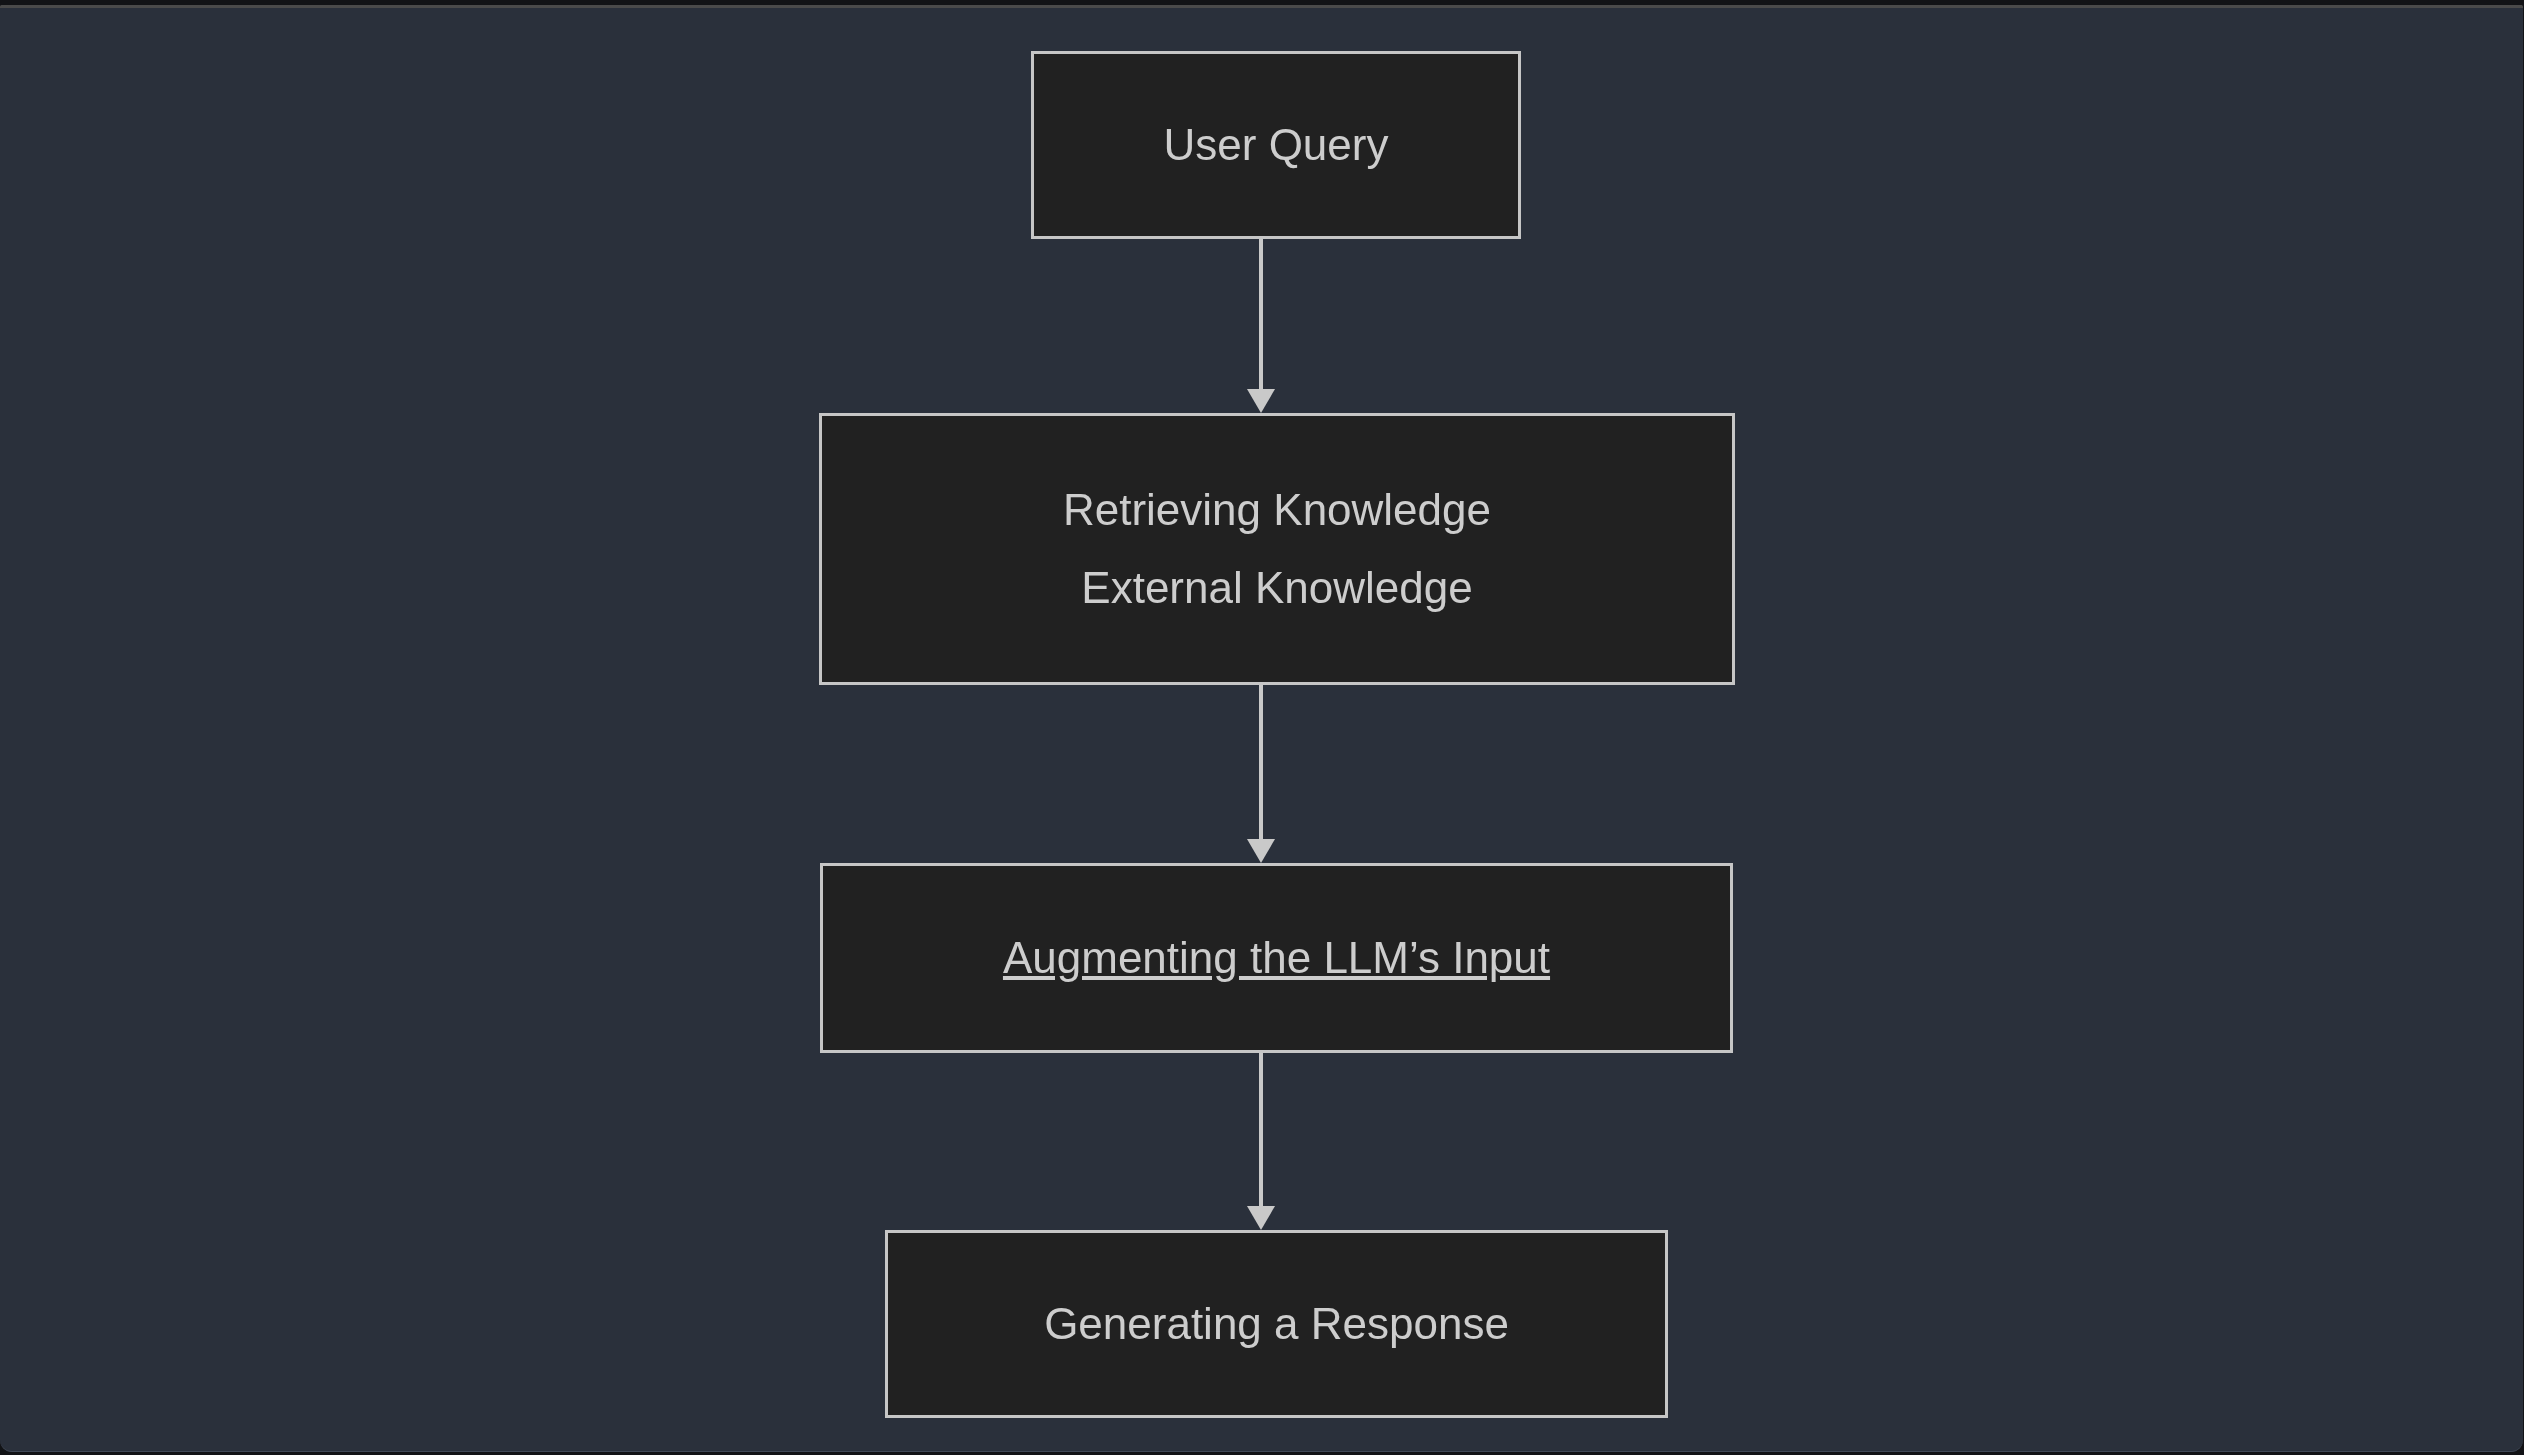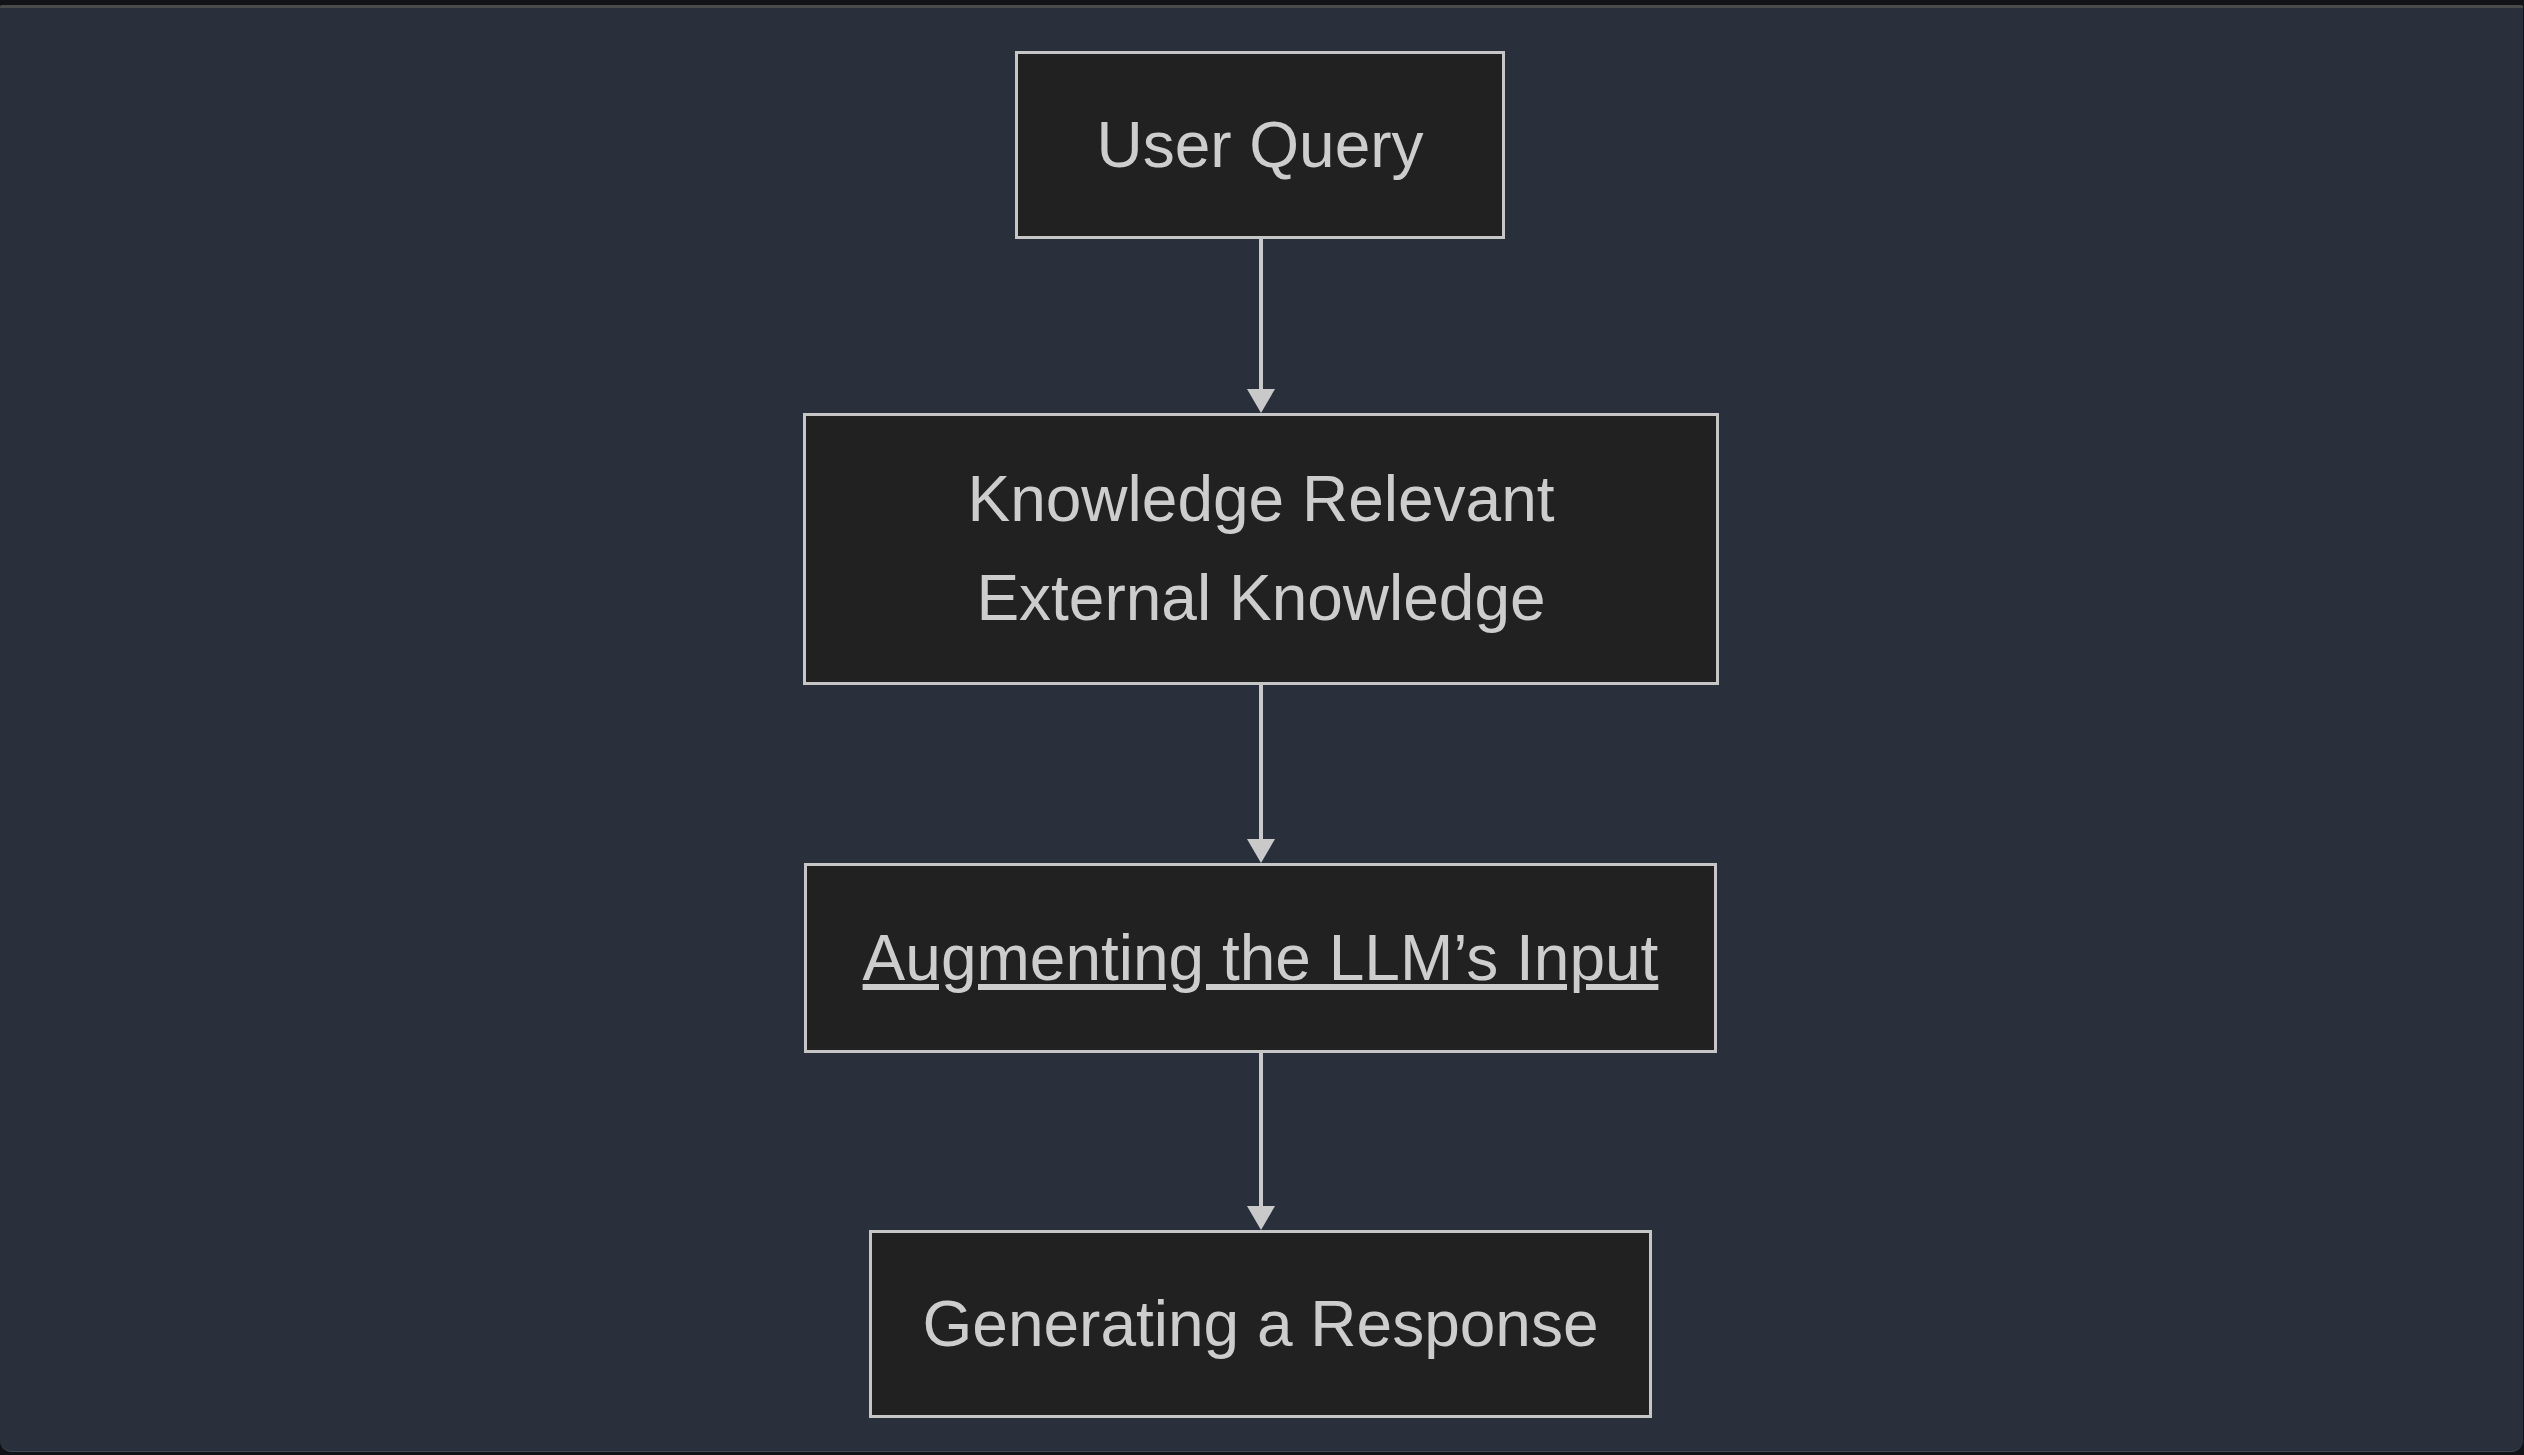--- a/index.html
+++ b/index.html
@@ -32,24 +32,25 @@
     position: absolute;
     background: #212121;
     border: 3px solid #c6c6c6;
     box-sizing: border-box;
     display: flex;
     flex-direction: column;
     align-items: center;
     justify-content: center;
     row-gap: 32px;
     color: #cdcdcd;
-    font-size: 64px;
+    font-size: 44px;
     line-height: 1.05;
     text-align: center;
     white-space: nowrap;
+    margin-left: 16px;
   }
   
   .node-1 { left: 1015px; top:   43px; width:  490px; height: 188px; }
   .node-2 { left: 803px; top:  405px; width: 916px; height: 272px; }
   .node-3 { left: 804px; top: 855px; width: 913px; height: 190px; text-decoration: underline; }
   .node-4 { left: 869px; top: 1222px; width: 783px; height: 188px; }
 
   .arrow { position: absolute; }
   .arrow .shaft {
     position: absolute;
@@ -88,21 +89,21 @@
     <div class="node node-1">
       <span class="line">User Query</span>
     </div>
 
     <div class="arrow arrow-1">
       <div class="shaft"></div>
       <div class="head"></div>
     </div>
 
     <div class="node node-2">
-      <span class="line">Knowledge Relevant</span>
+      <span class="line">Retrieving Knowledge</span>
       <span class="line">External Knowledge</span>
     </div>
 
     <div class="arrow arrow-2">
       <div class="shaft"></div>
       <div class="head"></div>
     </div>
 
     <div class="node node-3">
       <span class="line">Augmenting the LLM’s Input</span>

